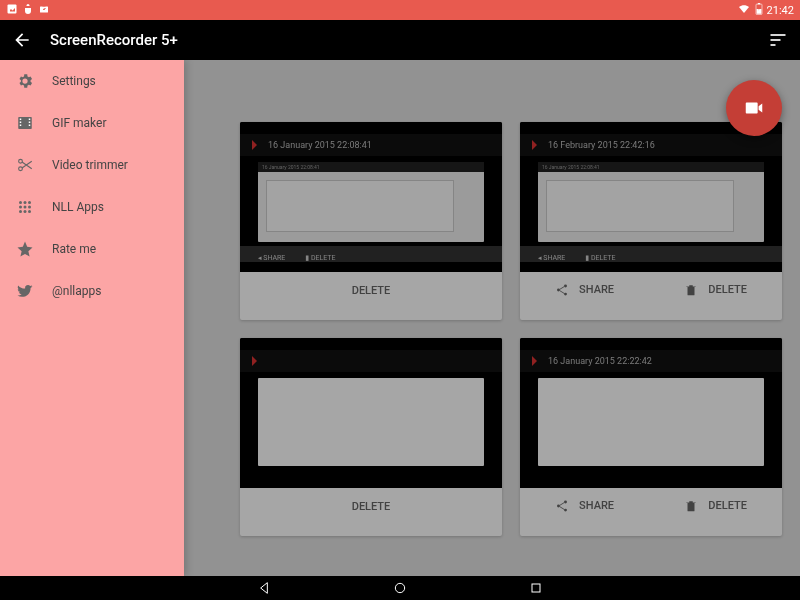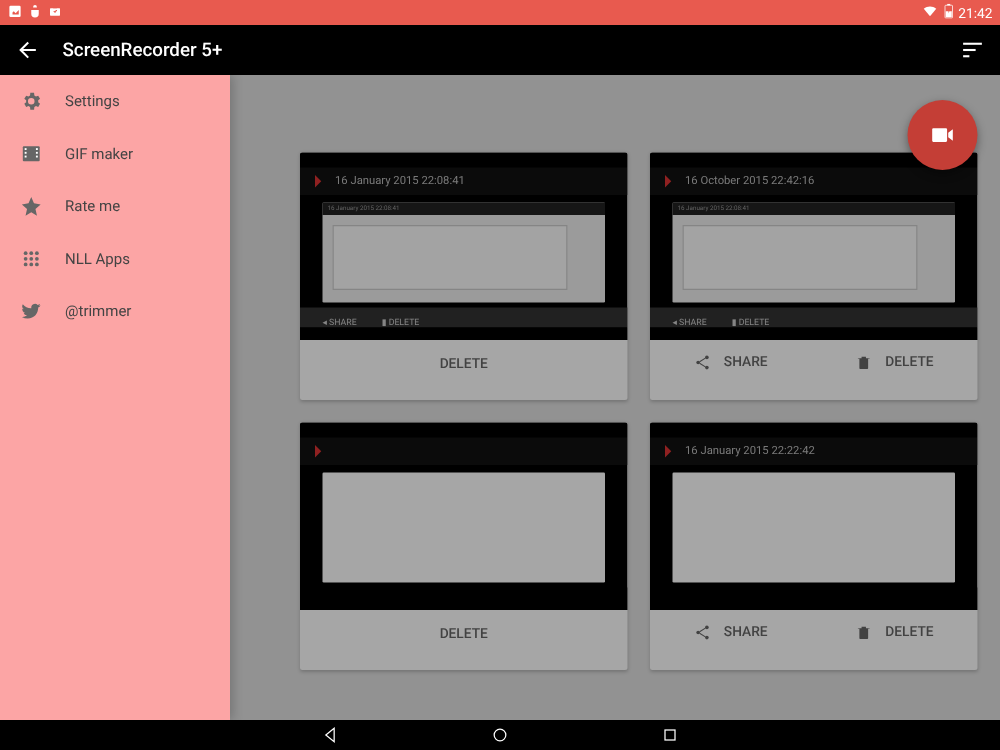--- a/index.html
+++ b/index.html
@@ -168,21 +168,21 @@
         <div class="btn">
             <span>DELETE</span>
           </div>
       </div>
     </div>
 
     <div class="card">
       <div class="card-preview">
         <div class="bar-top"></div>
         <div class="date-row">
-            <span>16 October 2015 22:42:16</span>
+            <span>16 February 2015 22:42:16</span>
           </div>
         <div class="inner-shot">
             <div class="inner-bar">16 January 2015 22:08:41</div>
             <div class="inner-dialog"></div>
           </div>
         <div class="mini-actions">
             <span>◂ SHARE</span>
             <span>▮ DELETE</span>
           </div>
         <div class="bar-bot"></div>
@@ -268,43 +268,51 @@
           <rect x="5" y="10" width="2" height="2" fill="#fff"></rect>
           <rect x="5" y="14" width="2" height="2" fill="#fff"></rect>
           <rect x="17" y="6" width="2" height="2" fill="#fff"></rect>
           <rect x="17" y="10" width="2" height="2" fill="#fff"></rect>
           <rect x="17" y="14" width="2" height="2" fill="#fff"></rect>
         </svg>
       <span>GIF maker</span>
     </div>
     <div class="drawer-item">
       <svg viewBox="0 0 24 24">
-          <path d="M12 2l2.9 6.9L22 10l-5.5 5 1.6 7L12 18.5 5.9 22l1.6-7L2 10l7.1-1.1z"></path>
-        </svg>
-      <span>Rate me</span>
+          <circle cx="6" cy="7" r="2.5" fill="none" stroke="#666" stroke-width="1.5"></circle>
+          <circle cx="6" cy="17" r="2.5" fill="none" stroke="#666" stroke-width="1.5"></circle>
+          <path d="M8 8l13 9M8 16l13-9" stroke="#666" stroke-width="1.5" fill="none"></path>
+        </svg>
+      <span>Video trimmer</span>
     </div>
     <div class="drawer-item">
       <svg viewBox="0 0 24 24">
           <circle cx="6" cy="6" r="2"></circle>
           <circle cx="12" cy="6" r="2"></circle>
           <circle cx="18" cy="6" r="2"></circle>
           <circle cx="6" cy="12" r="2"></circle>
           <circle cx="12" cy="12" r="2"></circle>
           <circle cx="18" cy="12" r="2"></circle>
           <circle cx="6" cy="18" r="2"></circle>
           <circle cx="12" cy="18" r="2"></circle>
           <circle cx="18" cy="18" r="2"></circle>
         </svg>
       <span>NLL Apps</span>
     </div>
     <div class="drawer-item">
       <svg viewBox="0 0 24 24">
+          <path d="M12 2l2.9 6.9L22 10l-5.5 5 1.6 7L12 18.5 5.9 22l1.6-7L2 10l7.1-1.1z"></path>
+        </svg>
+      <span>Rate me</span>
+    </div>
+    <div class="drawer-item">
+      <svg viewBox="0 0 24 24">
           <path d="M22 5.8a8 8 0 01-2.3.6 4 4 0 001.8-2.2 8 8 0 01-2.6 1 4 4 0 00-6.8 3.6A11.3 11.3 0 013 4.6a4 4 0 001.2 5.3 4 4 0 01-1.8-.5v.1a4 4 0 003.2 3.9 4 4 0 01-1.8.1 4 4 0 003.7 2.8A8 8 0 012 18a11.3 11.3 0 006.1 1.8c7.3 0 11.3-6.1 11.3-11.3v-.5A8 8 0 0022 5.8z"></path>
         </svg>
-      <span>@trimmer</span>
+      <span>@nllapps</span>
     </div>
   </div>
 
   <div class="fab">
     <svg viewBox="0 0 24 24">
         <path d="M4 6h11a1 1 0 011 1v10a1 1 0 01-1 1H4a1 1 0 01-1-1V7a1 1 0 011-1zm13 4l4-3v10l-4-3z"></path>
       </svg>
   </div>
 
 </div>

